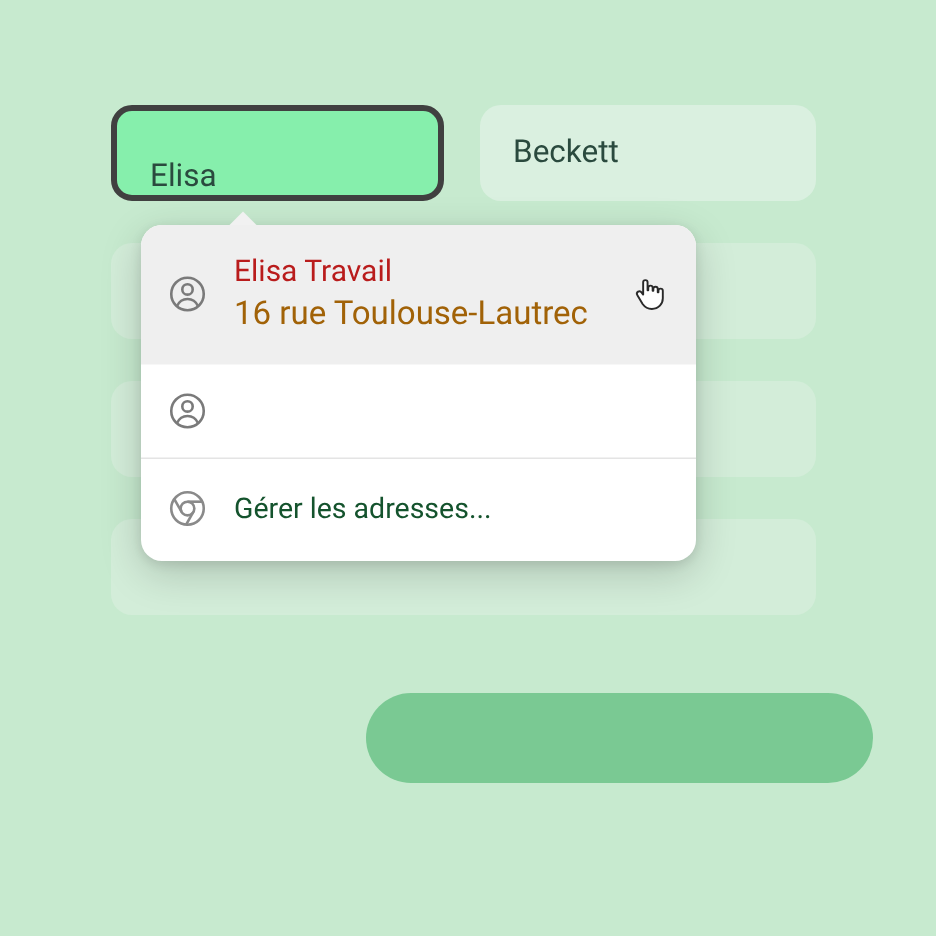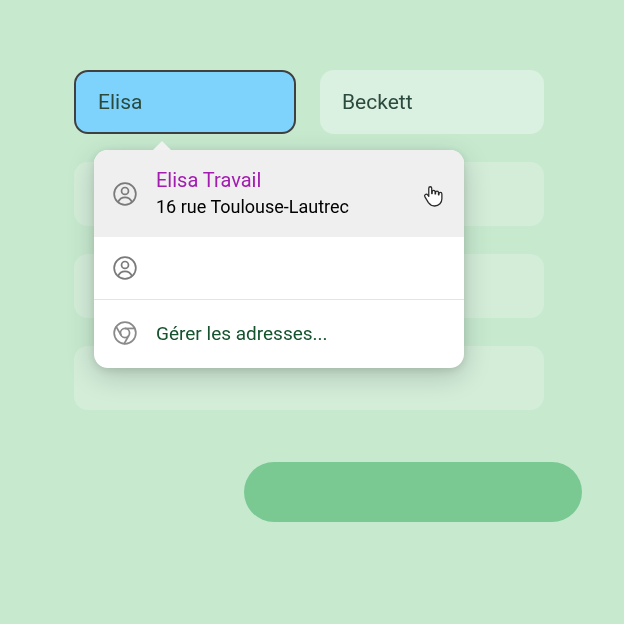--- a/index.html
+++ b/index.html
@@ -19,22 +19,23 @@
       background: #daf0e0;
       border-radius: 14px;
       height: 64px;
       display: flex;
       align-items: center;
       padding: 0 22px;
       color: #2a4a3e;
       font-size: 21px;
     }
     .field.active {
-      background: #7dd3fc;
-      border: 2px solid #404040;
+      background: #86efac;
+      border: 4px solid #404040;
+      align-items: flex-end;
     }
     .field.placeholder {
       background: #d3edd9;
     }
     .row1 { top: 70px; left: 74px; }
     .row2 { top: 162px; left: 74px; }
     .row3 { top: 254px; left: 74px; }
     .row4 { top: 346px; left: 74px; }
     .f-a { width: 222px; }
     .f-b { width: 224px; }
@@ -64,22 +65,22 @@
       display: flex;
       align-items: center;
       padding: 18px 20px 18px 18px;
       gap: 18px;
       cursor: pointer;
       position: relative;
     }
     .item:first-child { border-top-left-radius: 14px; border-top-right-radius: 14px; }
     .item.hovered { background: #efefef; }
     .item-text { flex: 1; }
-    .item-name { color: #a21caf; font-size: 20px; line-height: 1.25; }
-    .item-sub { color: #000000; font-size: 18px; line-height: 1.35; margin-top: 2px; }
+    .item-name { color: #b91c1c; font-size: 20px; line-height: 1.25; }
+    .item-sub { color: #a16207; font-size: 22px; line-height: 1.35; margin-top: 2px; }
     .sep { height: 1px; background: #e4e4e4; margin: 0; }
     .manage {
       display: flex;
       align-items: center;
       gap: 18px;
       padding: 20px 20px 22px 18px;
       color: #14532d;
       font-size: 19px;
       cursor: pointer;
       border-bottom-left-radius: 14px;

